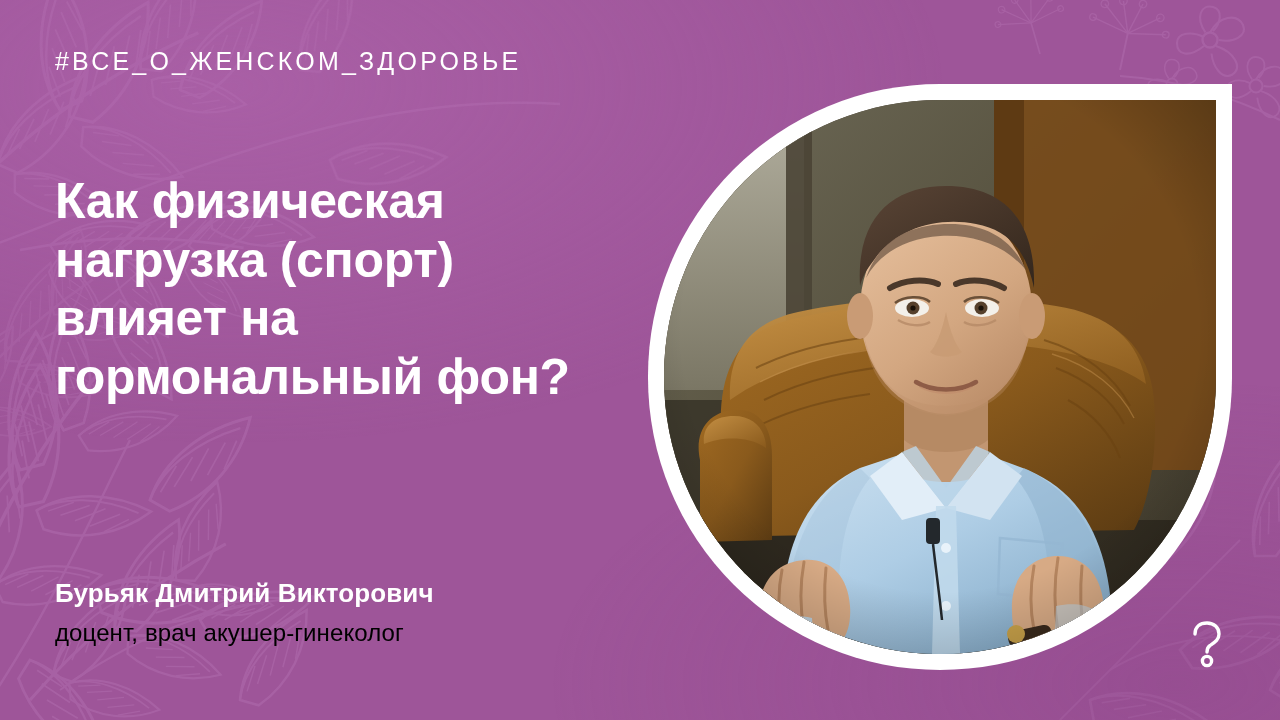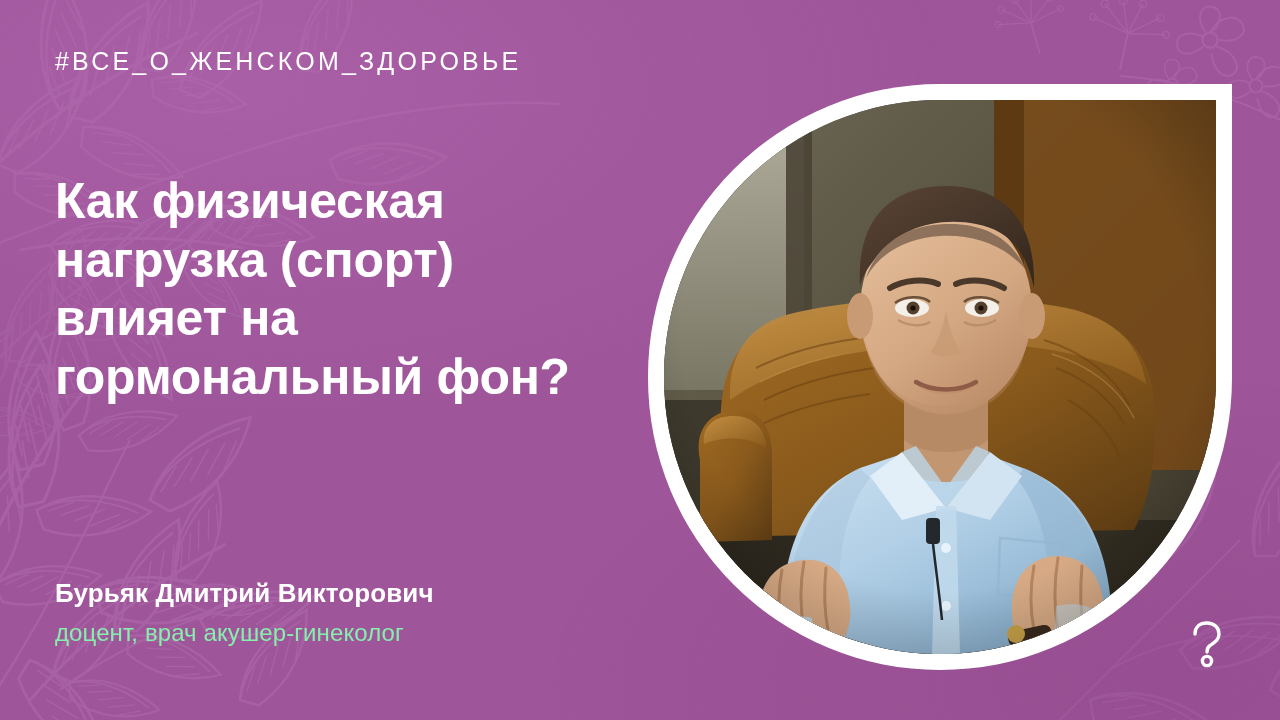--- a/index.html
+++ b/index.html
@@ -67,21 +67,21 @@
   #speaker-name {
     color:#ffffff;
     font-size:26px;
     font-weight:700;
     line-height:1.15;
     letter-spacing:0.1px;
     white-space:nowrap;
   }
   #speaker-title {
     margin-top:9px;
-    color:#86efac;
+    color:#000000;
     font-size:24px;
     font-weight:400;
     line-height:1.28;
     letter-spacing:0.1px;
   }
   #speaker-title span { display:block; white-space:nowrap; }
 
   
   #photo-frame {
     position:absolute;

